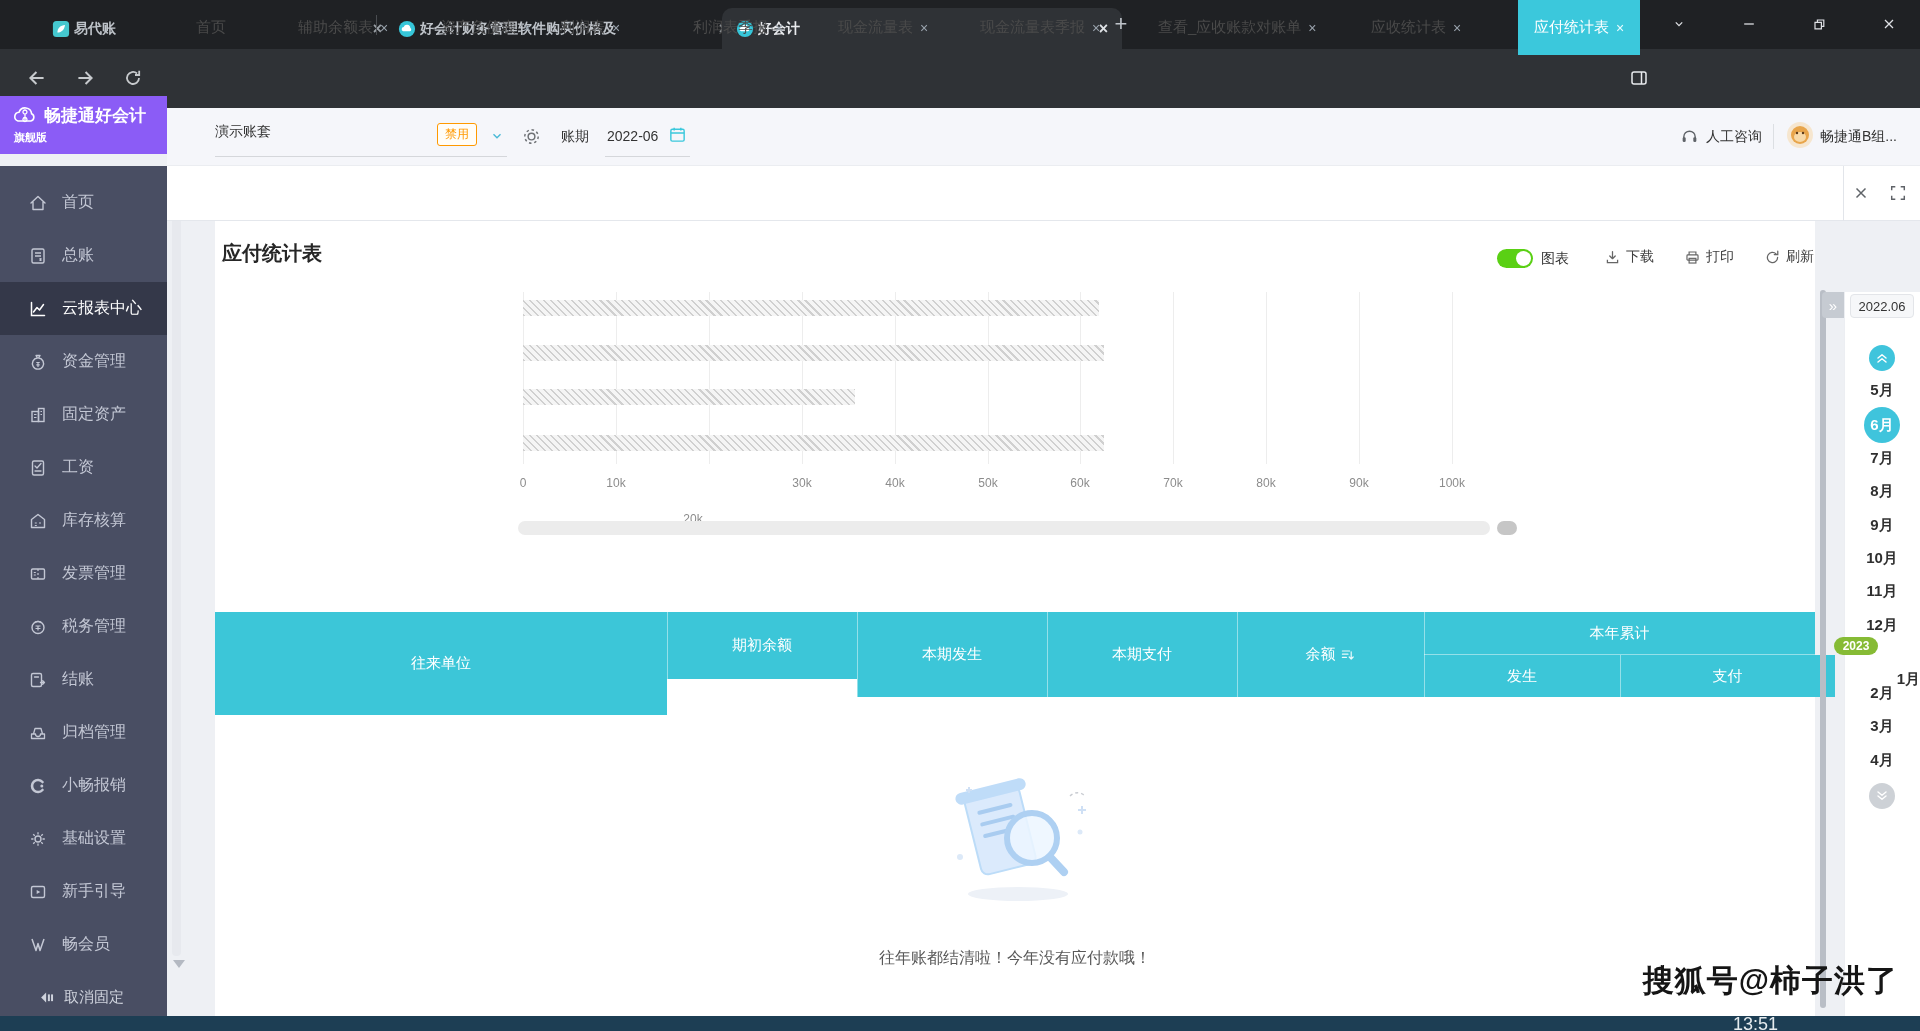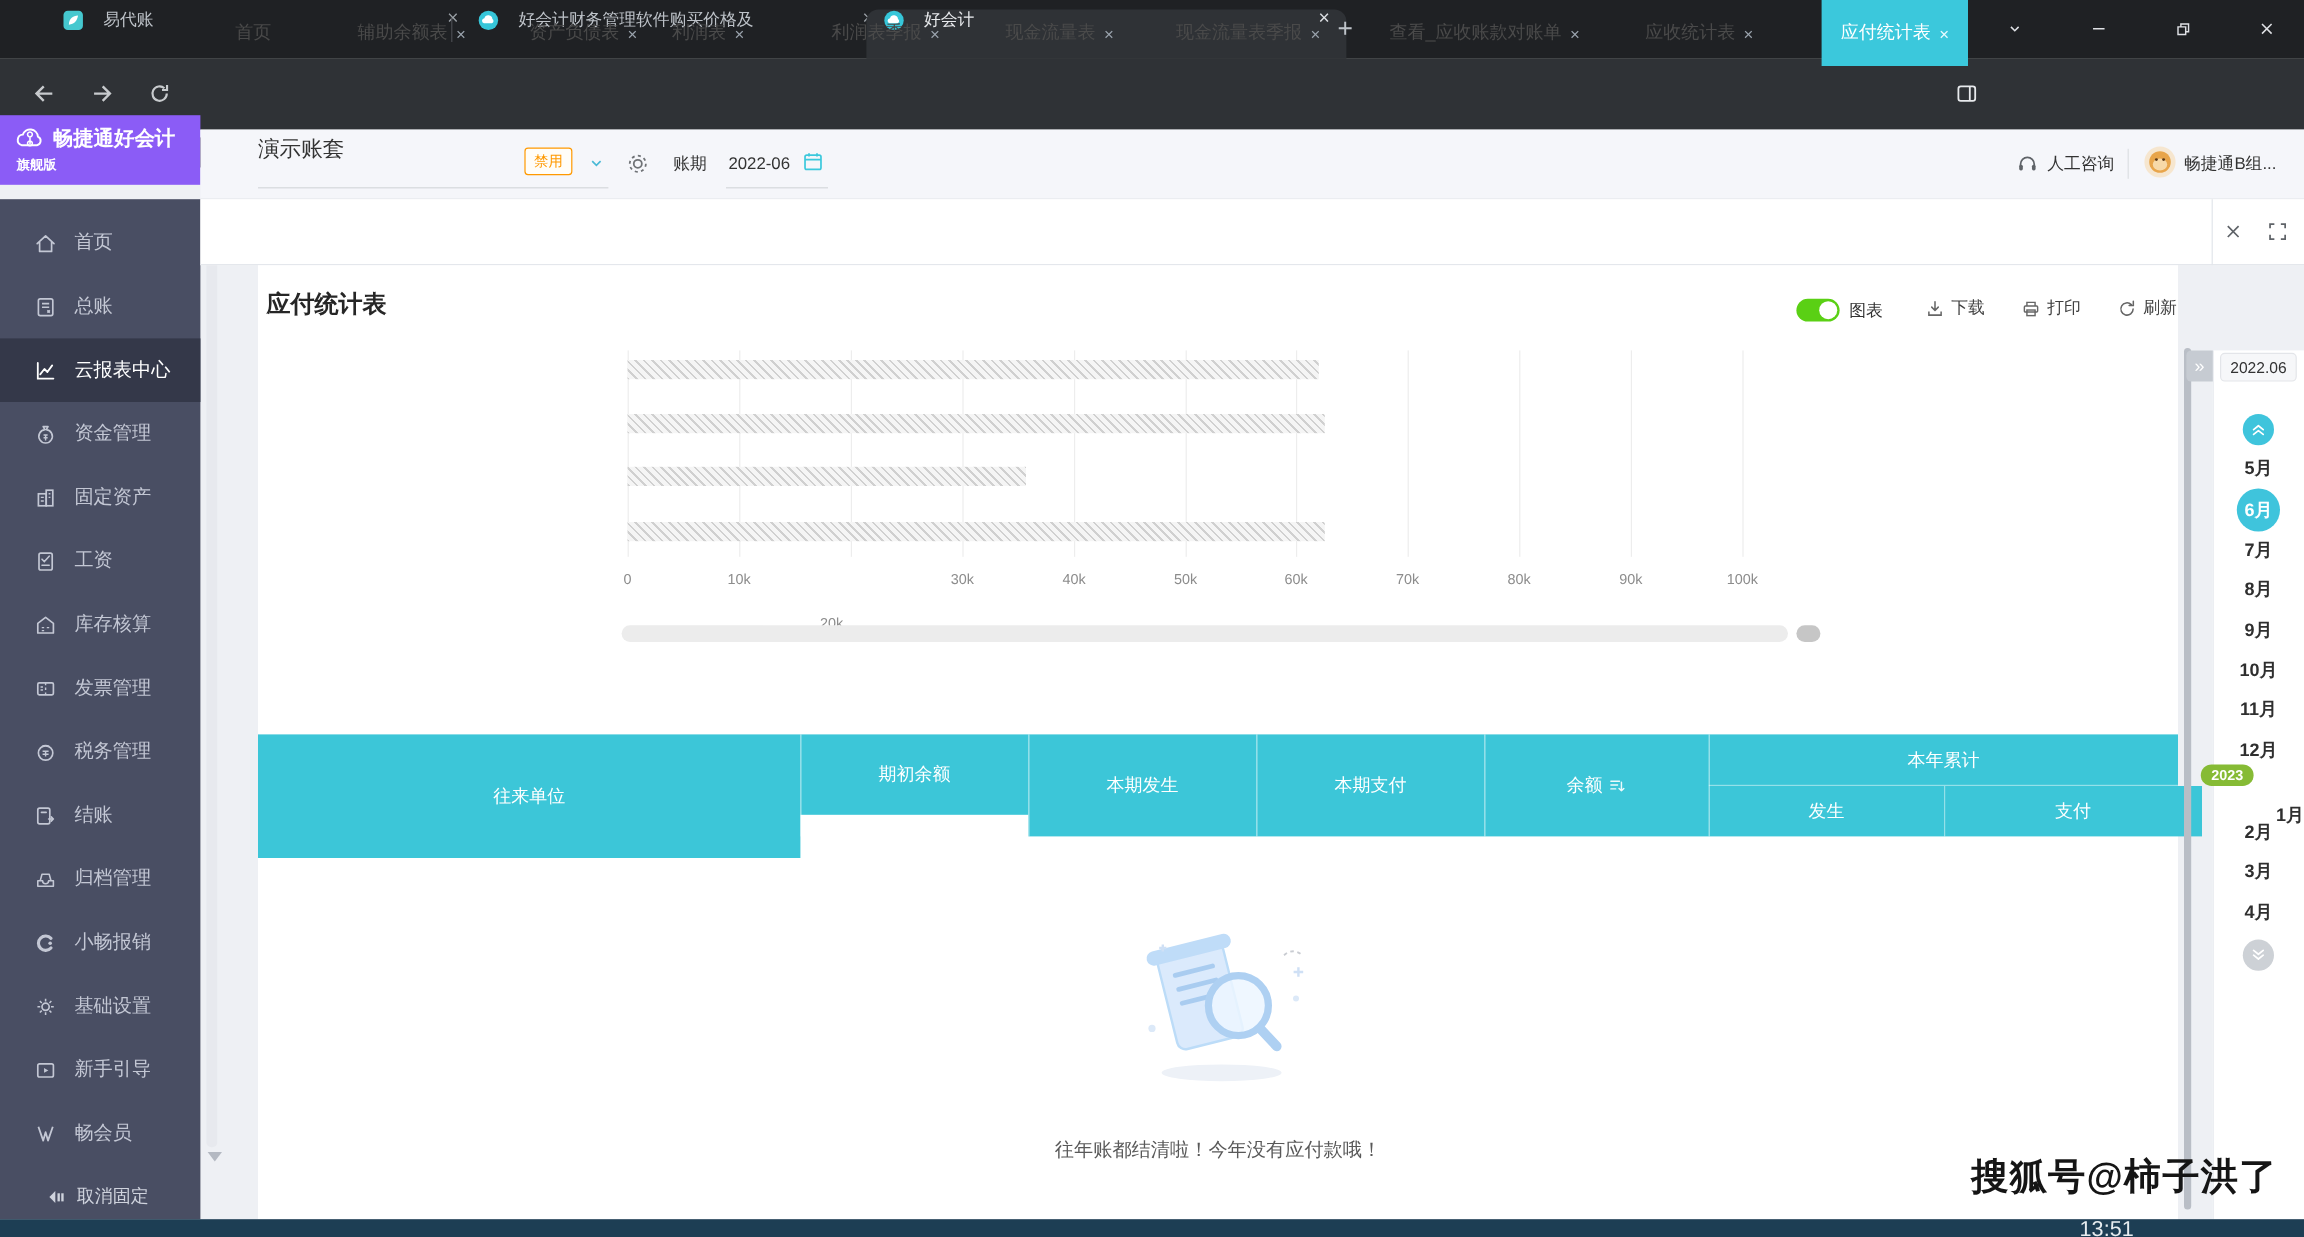--- a/index.html
+++ b/index.html
@@ -3,21 +3,21 @@
 <meta charset="utf-8">
 <style>
   html,body{margin:0;padding:0;}
   body{width:1920px;height:1031px;position:relative;overflow:hidden;background:#eef0f4;
        font-family:"Liberation Sans","DejaVu Sans",sans-serif;color:#333;}
   .abs{position:absolute;}
   .flex{display:flex;align-items:center;}
   svg{display:block;}
   
   #tabbar{left:0;top:0;width:1920px;height:49px;background:#1f2124;}
-  .btab{top:8px;height:41px;border-radius:10px 10px 0 0;display:flex;gap:16px;padding:0 14px;color:#bec3c9;font-size:14px;}
+  .btab{top:8px;height:41px;border-radius:10px 10px 0 0;display:flex;align-items:center;gap:4px;padding:0 14px;color:#bec3c9;font-size:14px;font-weight:bold;}
   .btab.active{background:#2f3236;color:#e8eaed;}
   .btab .title{max-width:230px;overflow:hidden;white-space:nowrap;text-overflow:ellipsis;}
   .tclose{color:#9aa0a6;font-size:16px;line-height:16px;cursor:pointer;}
   .tsep{top:15px;width:1px;height:20px;background:#4a4d51;}
   #toolbar{left:0;top:49px;width:1920px;height:59px;background:#2f3236;}
   #urlpill{left:162px;top:60px;width:1440px;height:36px;border-radius:18px;background:#1f2124;display:flex;align-items:center;}
   .urlhost{color:#e8eaed;font-size:15px;font-weight:700;}
   .urlpath{color:#9aa0a6;font-size:15px;white-space:nowrap;overflow:hidden;max-width:980px;}
   .wbtn{width:34px;height:34px;display:flex;align-items:center;justify-content:center;}
   #incog{left:1662px;top:63px;width:126px;height:31px;border-radius:16px;background:#3a3c40;display:flex;align-items:center;gap:8px;padding-left:10px;box-sizing:border-box;color:#e8eaed;font-size:13px;}
@@ -188,21 +188,21 @@
     <svg width="26" height="22" viewBox="0 0 26 22">
         <path d="M6 16 a4.5 4.5 0 0 1 1-8.8 6.5 6.5 0 0 1 12.6 1.6 3.8 3.8 0 0 1-.8 7.2 Z" stroke="#fff" stroke-width="1.6" fill="none"></path>
         <path d="M13 9 v6 M13 9 a2 2 0 1 0 -.1 0 M13 12.5 a2 2 0 1 1 -.1 0" stroke="#fff" stroke-width="1.3" fill="none"></path>
       </svg>
     <span style="font-size:17px;font-weight:700;">畅捷通好会计</span>
   </div>
   <div style="padding:3px 0 0 14px;font-size:11px;font-weight:700;">旗舰版</div>
 </div>
 
 <div id="appheader" class="abs"></div>
-<span class="abs" style="left:215px;top:112px;font-size:18px;">演示账套</span>
+<span class="abs" style="left:215px;top:123px;font-size:14px;">演示账套</span>
 <div class="abs uline" style="left:215px;top:156px;width:292px;"></div>
 <span class="abs tag-dis" style="left:437px;top:123px;">禁用</span>
 <span class="abs" style="left:490px;top:129px;">
     <svg width="14" height="14" viewBox="0 0 20 20">
       <path d="M5 7.5 l5 5 5-5" stroke="#49b9d6" stroke-width="2" fill="none"></path>
     </svg>
   </span>
 <span class="abs" style="left:521px;top:126px;">
     <svg width="21" height="21" viewBox="0 0 20 20">
       <circle cx="10" cy="10" r="3.2" stroke="#6f7276" stroke-width="1.4" fill="none"></circle>

